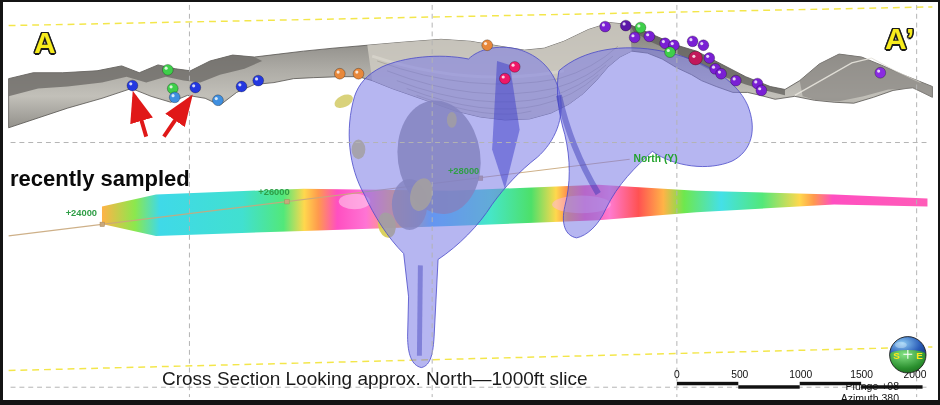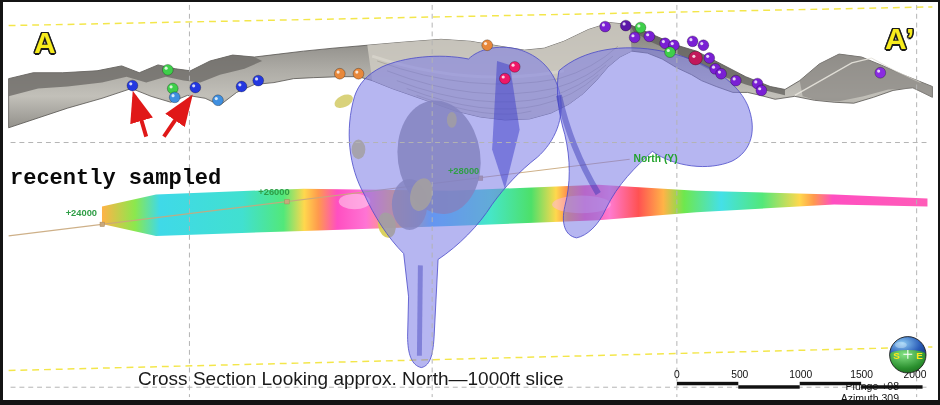--- a/index.html
+++ b/index.html
@@ -319,21 +319,21 @@
       <line x1="915" y1="354" x2="915" y2="363" stroke="#fff" stroke-width="1.2" opacity="0.9"></line>
       <line x1="910.5" y1="358.5" x2="919.5" y2="358.5" stroke="#fff" stroke-width="1.2" opacity="0.9"></line>
       <text class="compass-letter" x="903.5" y="363" text-anchor="middle">S</text>
       <text class="compass-letter" x="927" y="363" text-anchor="middle">E</text>
     </g>
   </svg>
 
   <div class="ov section-marker" style="left:31px;top:24px;">A</div>
   <div class="ov section-marker" style="left:882px;top:20px;">A’</div>
 
-  <div class="ov annotation" style="left:7px;top:164px;font-family:Liberation Mono, monospace;">recently sampled</div>
-
-  <div class="ov caption" style="left:135px;top:366px;">Cross Section Looking approx. North—1000ft slice</div>
+  <div class="ov annotation" style="left:7px;top:164px;">recently sampled</div>
+
+  <div class="ov caption" style="left:159px;top:366px;">Cross Section Looking approx. North—1000ft slice</div>
 
   <div class="ov camera-readout" style="left:796px;top:350px;margin-top:28px;">
     <div>Plunge +08</div>
-    <div>Azimuth 309</div>
+    <div>Azimuth 380</div>
   </div>
 </div>
 
 </body></html>

